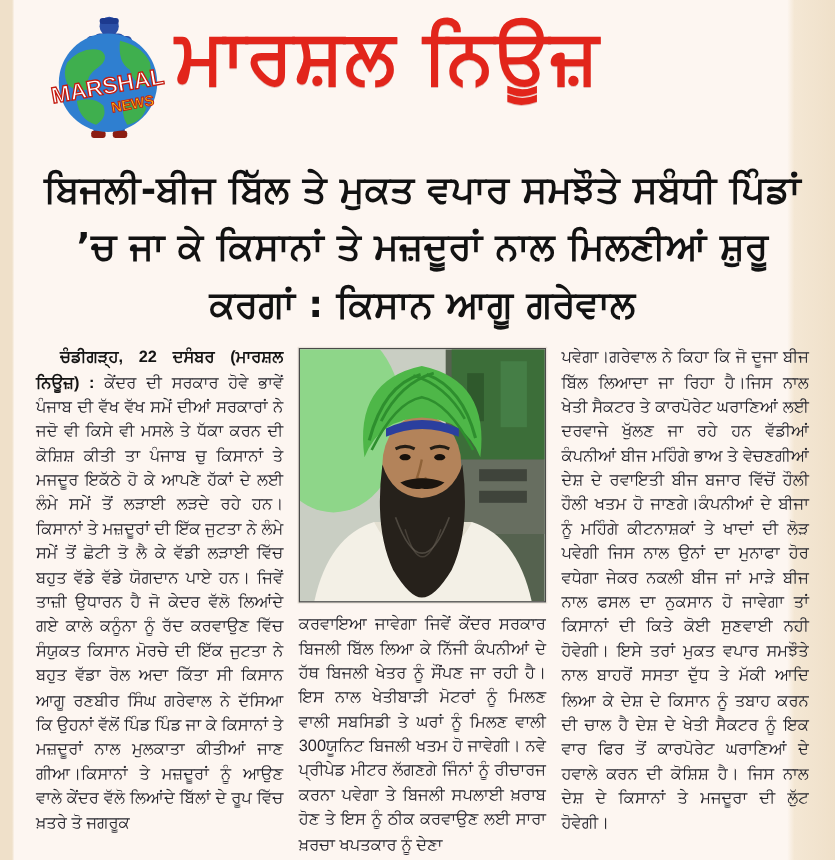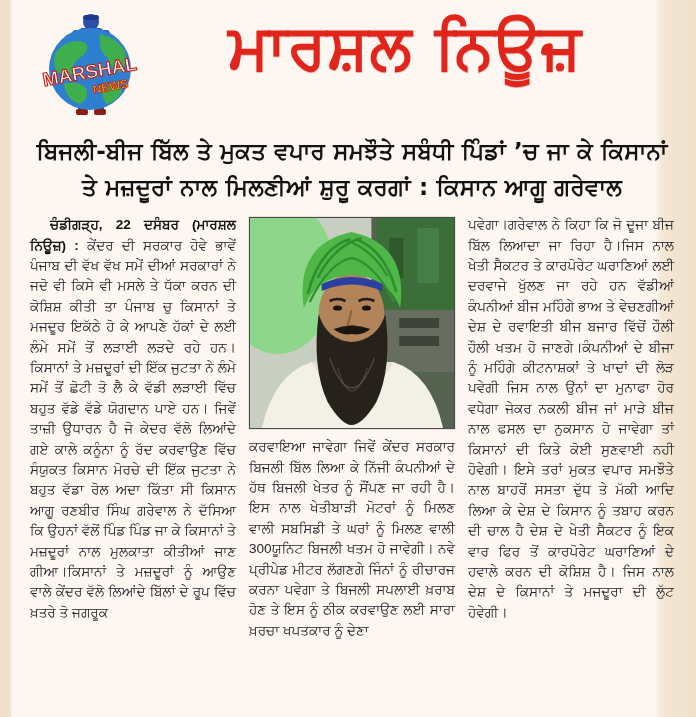--- a/index.html
+++ b/index.html
@@ -20,36 +20,36 @@
     font-family:"Liberation Sans","DejaVu Sans",sans-serif;
     color:var(--body-text);
   }
   .paper{position:relative;width:644px;margin:0 auto 0 30px;padding-top:12px;}
 
   
   .masthead{position:relative;height:106px;display:flex;align-items:flex-start;}
   .logo{width:112px;height:104px;flex:0 0 auto;margin-left:4px;}
   .logo svg{width:100%;height:100%;display:block;}
   .masthead-title{
-    flex:1;text-align:center;margin:4px 10px 0 0;
+    flex:1;margin:4px 10px 0 0;
     font-size:62px;line-height:1.0;font-weight:800;
     color:var(--masthead-red);
     letter-spacing:1px;
     text-shadow:0 1px 0 rgba(150,0,0,.25);
     font-family:"DejaVu Sans","Liberation Sans",sans-serif;
   }
   .masthead-date{
     position:absolute;right:26px;bottom:-2px;
     font-size:17px;font-weight:700;color:#1d1d1d;
   }
 
   
   .headline{
     margin:16px 2px 10px 2px;
-    font-size:23px;line-height:1.55;font-weight:800;
+    font-size:31px;line-height:1.55;font-weight:800;
     text-align:center;color:var(--headline-black);
     font-family:"DejaVu Sans","Liberation Sans",sans-serif;
     letter-spacing:.2px;
   }
 
   
   .columns{display:flex;gap:13px;margin-top:6px;}
   .col{
     flex:1 1 0;min-width:0;
     font-size:13.6px;line-height:1.5;

